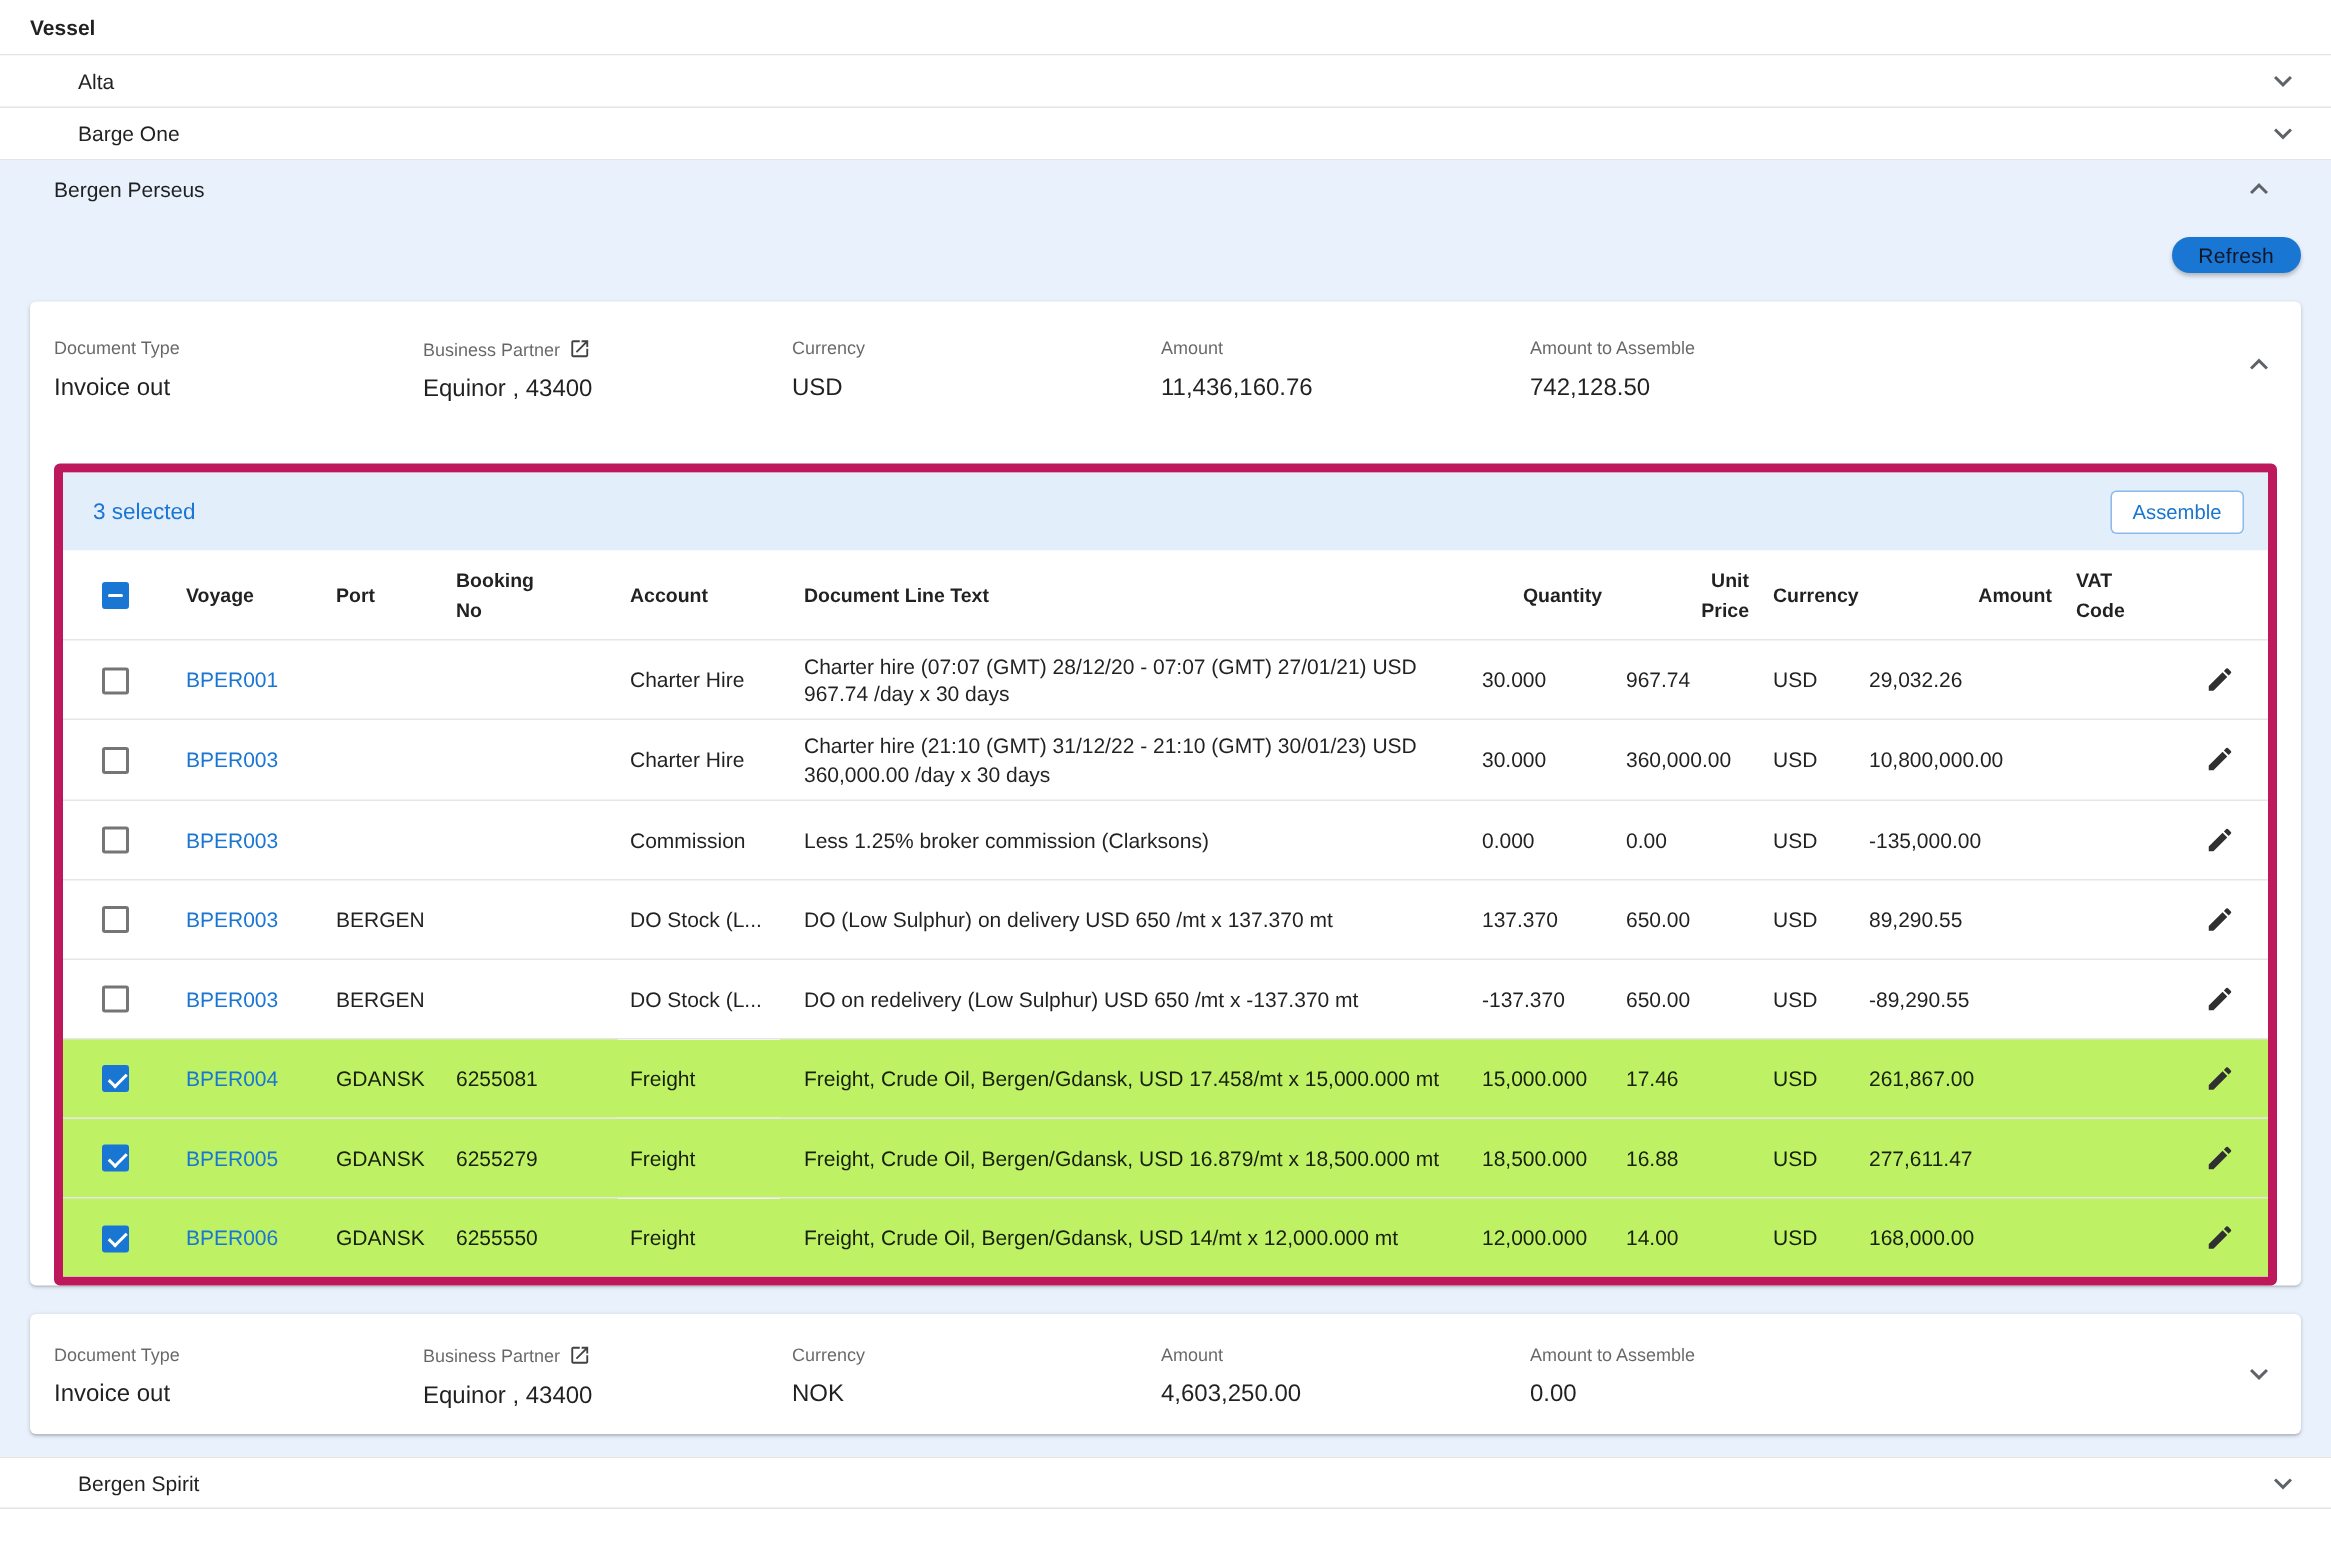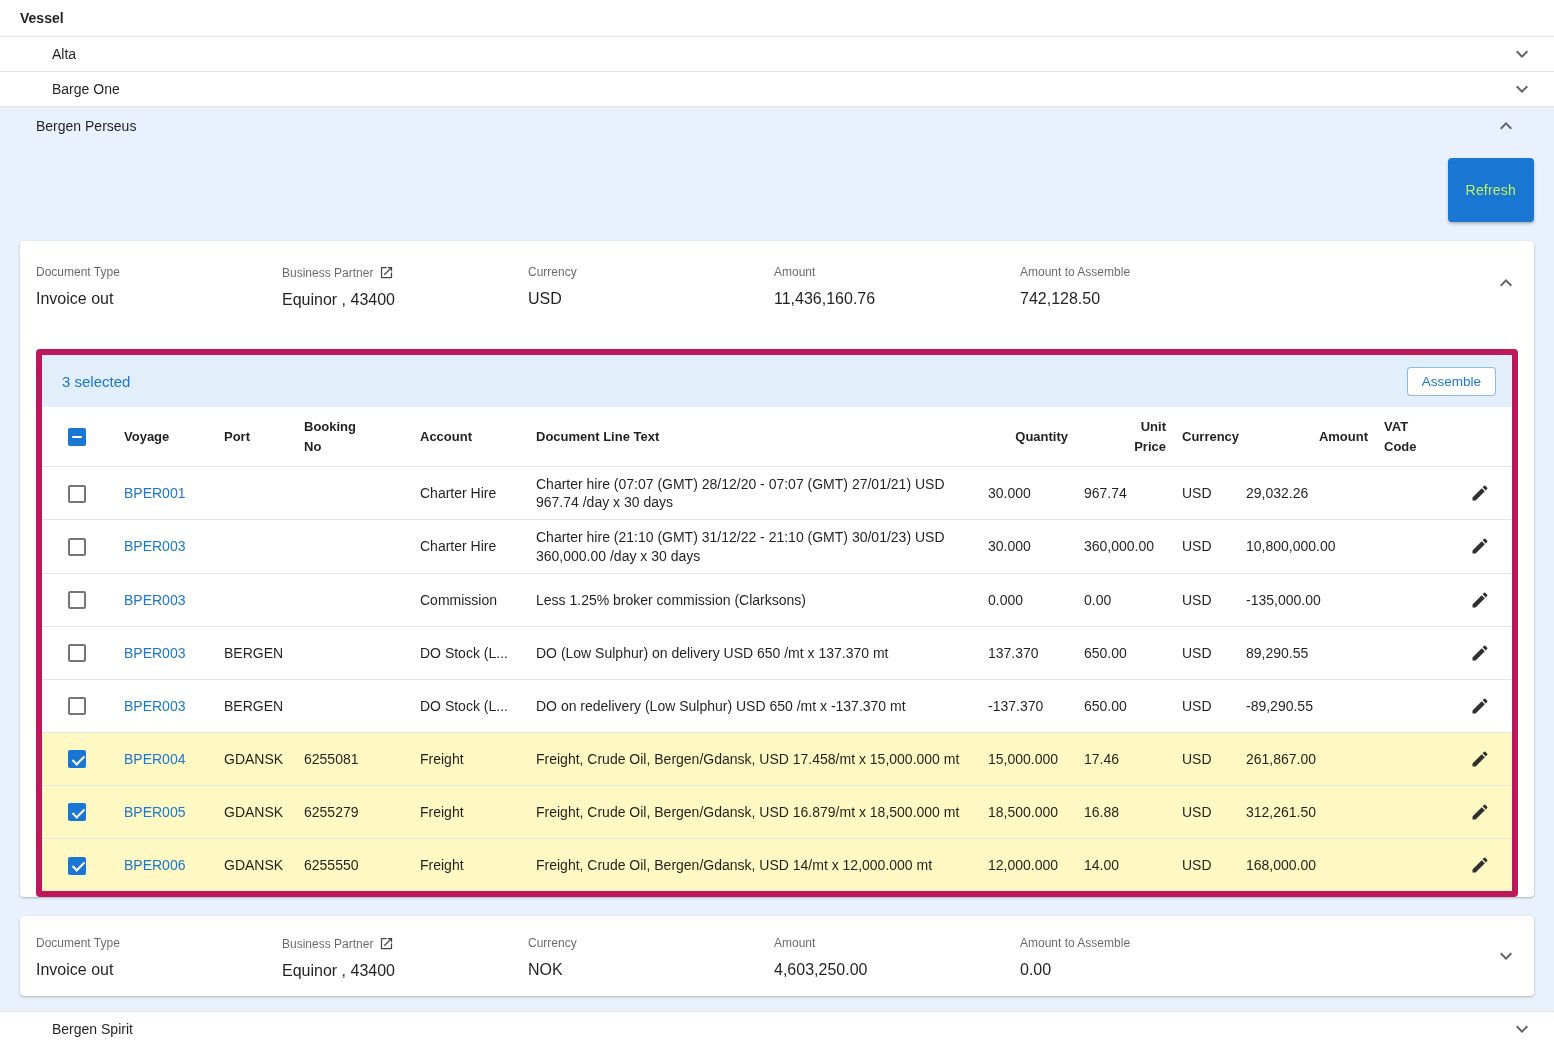--- a/index.html
+++ b/index.html
@@ -32,22 +32,22 @@
   .chev.up svg { transform:rotate(180deg); }
 
   
   .section { background:#e9f2fc; padding-bottom:15px; }
   .section-header {
     display:flex; align-items:center; justify-content:space-between;
     height:37px; padding:0 36px; font-size:14px; cursor:pointer;
   }
   .refresh-bar { display:flex; justify-content:flex-end; padding:14px 20px 0; }
   .btn-contained {
-    background:#1976d2; color:#bef264; border:none; border-radius:4px;
-    padding:24px 18px; font-size:14px; font-weight:500; letter-spacing:.2px;
+    background:#1976d2; color:#0f172a; border:none; border-radius:16px;
+    padding:4px 18px; font-size:14px; font-weight:500; letter-spacing:.2px;
     font-family:inherit; cursor:pointer;
     box-shadow:0 2px 3px rgba(0,0,0,0.25);
   }
 
   
   .card {
     background:#fff; border-radius:4px; margin:19px 20px 0;
     box-shadow:0 1px 3px rgba(0,0,0,0.2), 0 1px 1px rgba(0,0,0,0.08);
   }
   .card-header { display:flex; padding:24px 56px 16px 16px; position:relative; }
@@ -90,21 +90,21 @@
   }
   thead th.num { text-align:right; }
   tbody td {
     font-size:14px; padding:8px; height:53px;
     border-top:1px solid #e6e6e6; vertical-align:middle; line-height:1.3;
   }
   td.num, th.num { text-align:left; }
   td.doc-text { padding-left:16px; }
   th.doc-text { padding-left:16px; }
   td.trunc { white-space:nowrap; overflow:hidden; text-overflow:ellipsis; }
-  tr.selected td { background:#fef9c3; }
+  tr.selected td { background:#bef264; }
   .link { color:#1976d2; cursor:pointer; }
 
   .cb-cell { padding-left:26px !important; }
   .cb {
     width:18px; height:18px; display:inline-block; position:relative;
     border:2px solid rgba(0,0,0,0.54); border-radius:2px; cursor:pointer;
     background:#fff; vertical-align:middle;
   }
   .cb.checked, .cb.indeterminate { background:#1976d2; border-color:#1976d2; }
   .cb.checked::after {
@@ -363,21 +363,21 @@
               <tr class="selected">
     <td class="cb-cell"><span class="cb checked"></span></td>
     <td><span class="link">BPER005</span></td>
     <td>GDANSK</td>
     <td>6255279</td>
     <td class="trunc">Freight</td>
     <td class="doc-text">Freight, Crude Oil, Bergen/Gdansk, USD 16.879/mt x 18,500.000 mt</td>
     <td class="num">18,500.000</td>
     <td class="num">16.88</td>
     <td>USD</td>
-    <td class="num">312,261.50</td>
+    <td class="num">277,611.47</td>
     <td></td>
     <td class="edit-cell">
       <button class="edit-btn">
         <svg width="20" height="20" viewBox="0 0 24 24" fill="currentColor">
                       <path d="M3 17.25V21h3.75L17.81 9.94l-3.75-3.75L3 17.25zM20.71 7.04c.39-.39.39-1.02 0-1.41l-2.34-2.34a.9959.9959 0 0 0-1.41 0l-1.83 1.83 3.75 3.75 1.83-1.83z"></path>
                     </svg>
       </button>
     </td>
   </tr>
               <tr class="selected">

